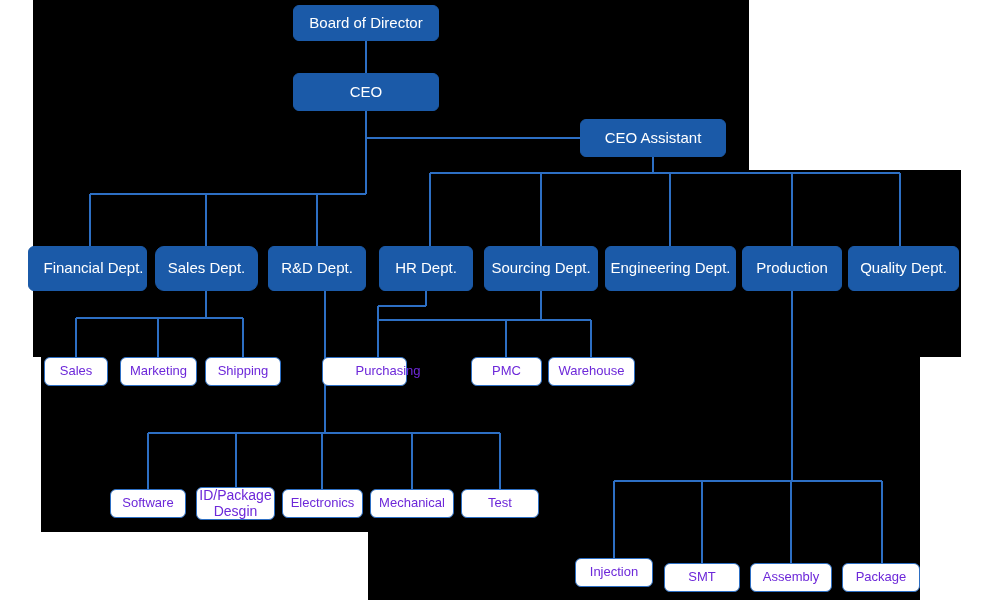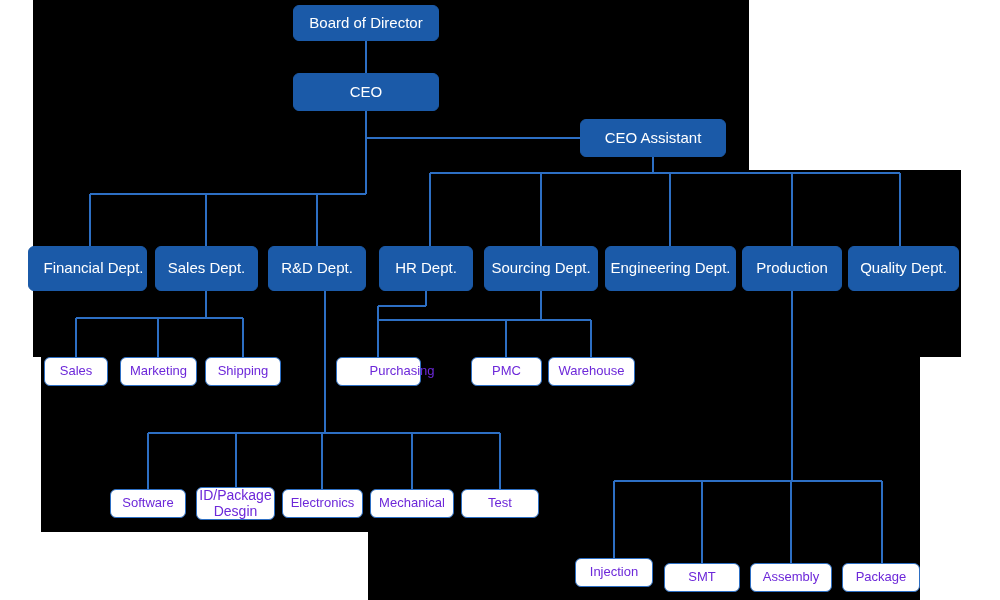--- a/index.html
+++ b/index.html
@@ -126,32 +126,32 @@
     </g>
   </svg>
 
   <div class="node filled" style="left:293px; top:5px; width:146px; height:36px;">Board of Director</div>
 
   <div class="node filled" style="left:293px; top:73px; width:146px; height:38px;">CEO</div>
 
   <div class="node filled" style="left:580px; top:119px; width:146px; height:38px;">CEO Assistant</div>
 
   <div class="node filled" style="left:28px; top:246px; width:119px; height:45px;padding-left:12px;">Financial Dept.</div>
-  <div class="node filled" style="left:155px; top:246px; width:103px; height:45px;">Sales Dept.</div>
+  <div class="node filled" style="left:155px; top:246px; width:103px; height:45px;border-radius:9px;">Sales Dept.</div>
   <div class="node filled" style="left:268px; top:246px; width:98px; height:45px;">R&amp;D Dept.</div>
   <div class="node filled" style="left:379px; top:246px; width:94px; height:45px;">HR Dept.</div>
   <div class="node filled" style="left:484px; top:246px; width:114px; height:45px;">Sourcing Dept.</div>
   <div class="node filled" style="left:605px; top:246px; width:131px; height:45px;">Engineering Dept.</div>
   <div class="node filled" style="left:742px; top:246px; width:100px; height:45px;">Production</div>
   <div class="node filled" style="left:848px; top:246px; width:111px; height:45px;">Quality Dept.</div>
 
   <div class="node outline" style="left:44px; top:357px; width:64px; height:29px;">Sales</div>
   <div class="node outline" style="left:120px; top:357px; width:77px; height:29px;">Marketing</div>
   <div class="node outline" style="left:205px; top:357px; width:76px; height:29px;">Shipping</div>
-  <div class="node outline" style="left:336px; top:357px; width:85px; height:29px;padding-left:47px;">Purchasing</div>
+  <div class="node outline" style="left:322px; top:357px; width:85px; height:29px;padding-left:47px;">Purchasing</div>
   <div class="node outline" style="left:471px; top:357px; width:71px; height:29px;">PMC</div>
   <div class="node outline" style="left:548px; top:357px; width:87px; height:29px;">Warehouse</div>
 
   <div class="node outline" style="left:110px; top:489px; width:76px; height:29px;">Software</div>
   <div class="node outline two-line" style="left:196px; top:487px; width:79px; height:33px;">ID/Package
 Desgin</div>
   <div class="node outline" style="left:282px; top:489px; width:81px; height:29px;">Electronics</div>
   <div class="node outline" style="left:370px; top:489px; width:84px; height:29px;">Mechanical</div>
   <div class="node outline" style="left:461px; top:489px; width:78px; height:29px;">Test</div>
 

